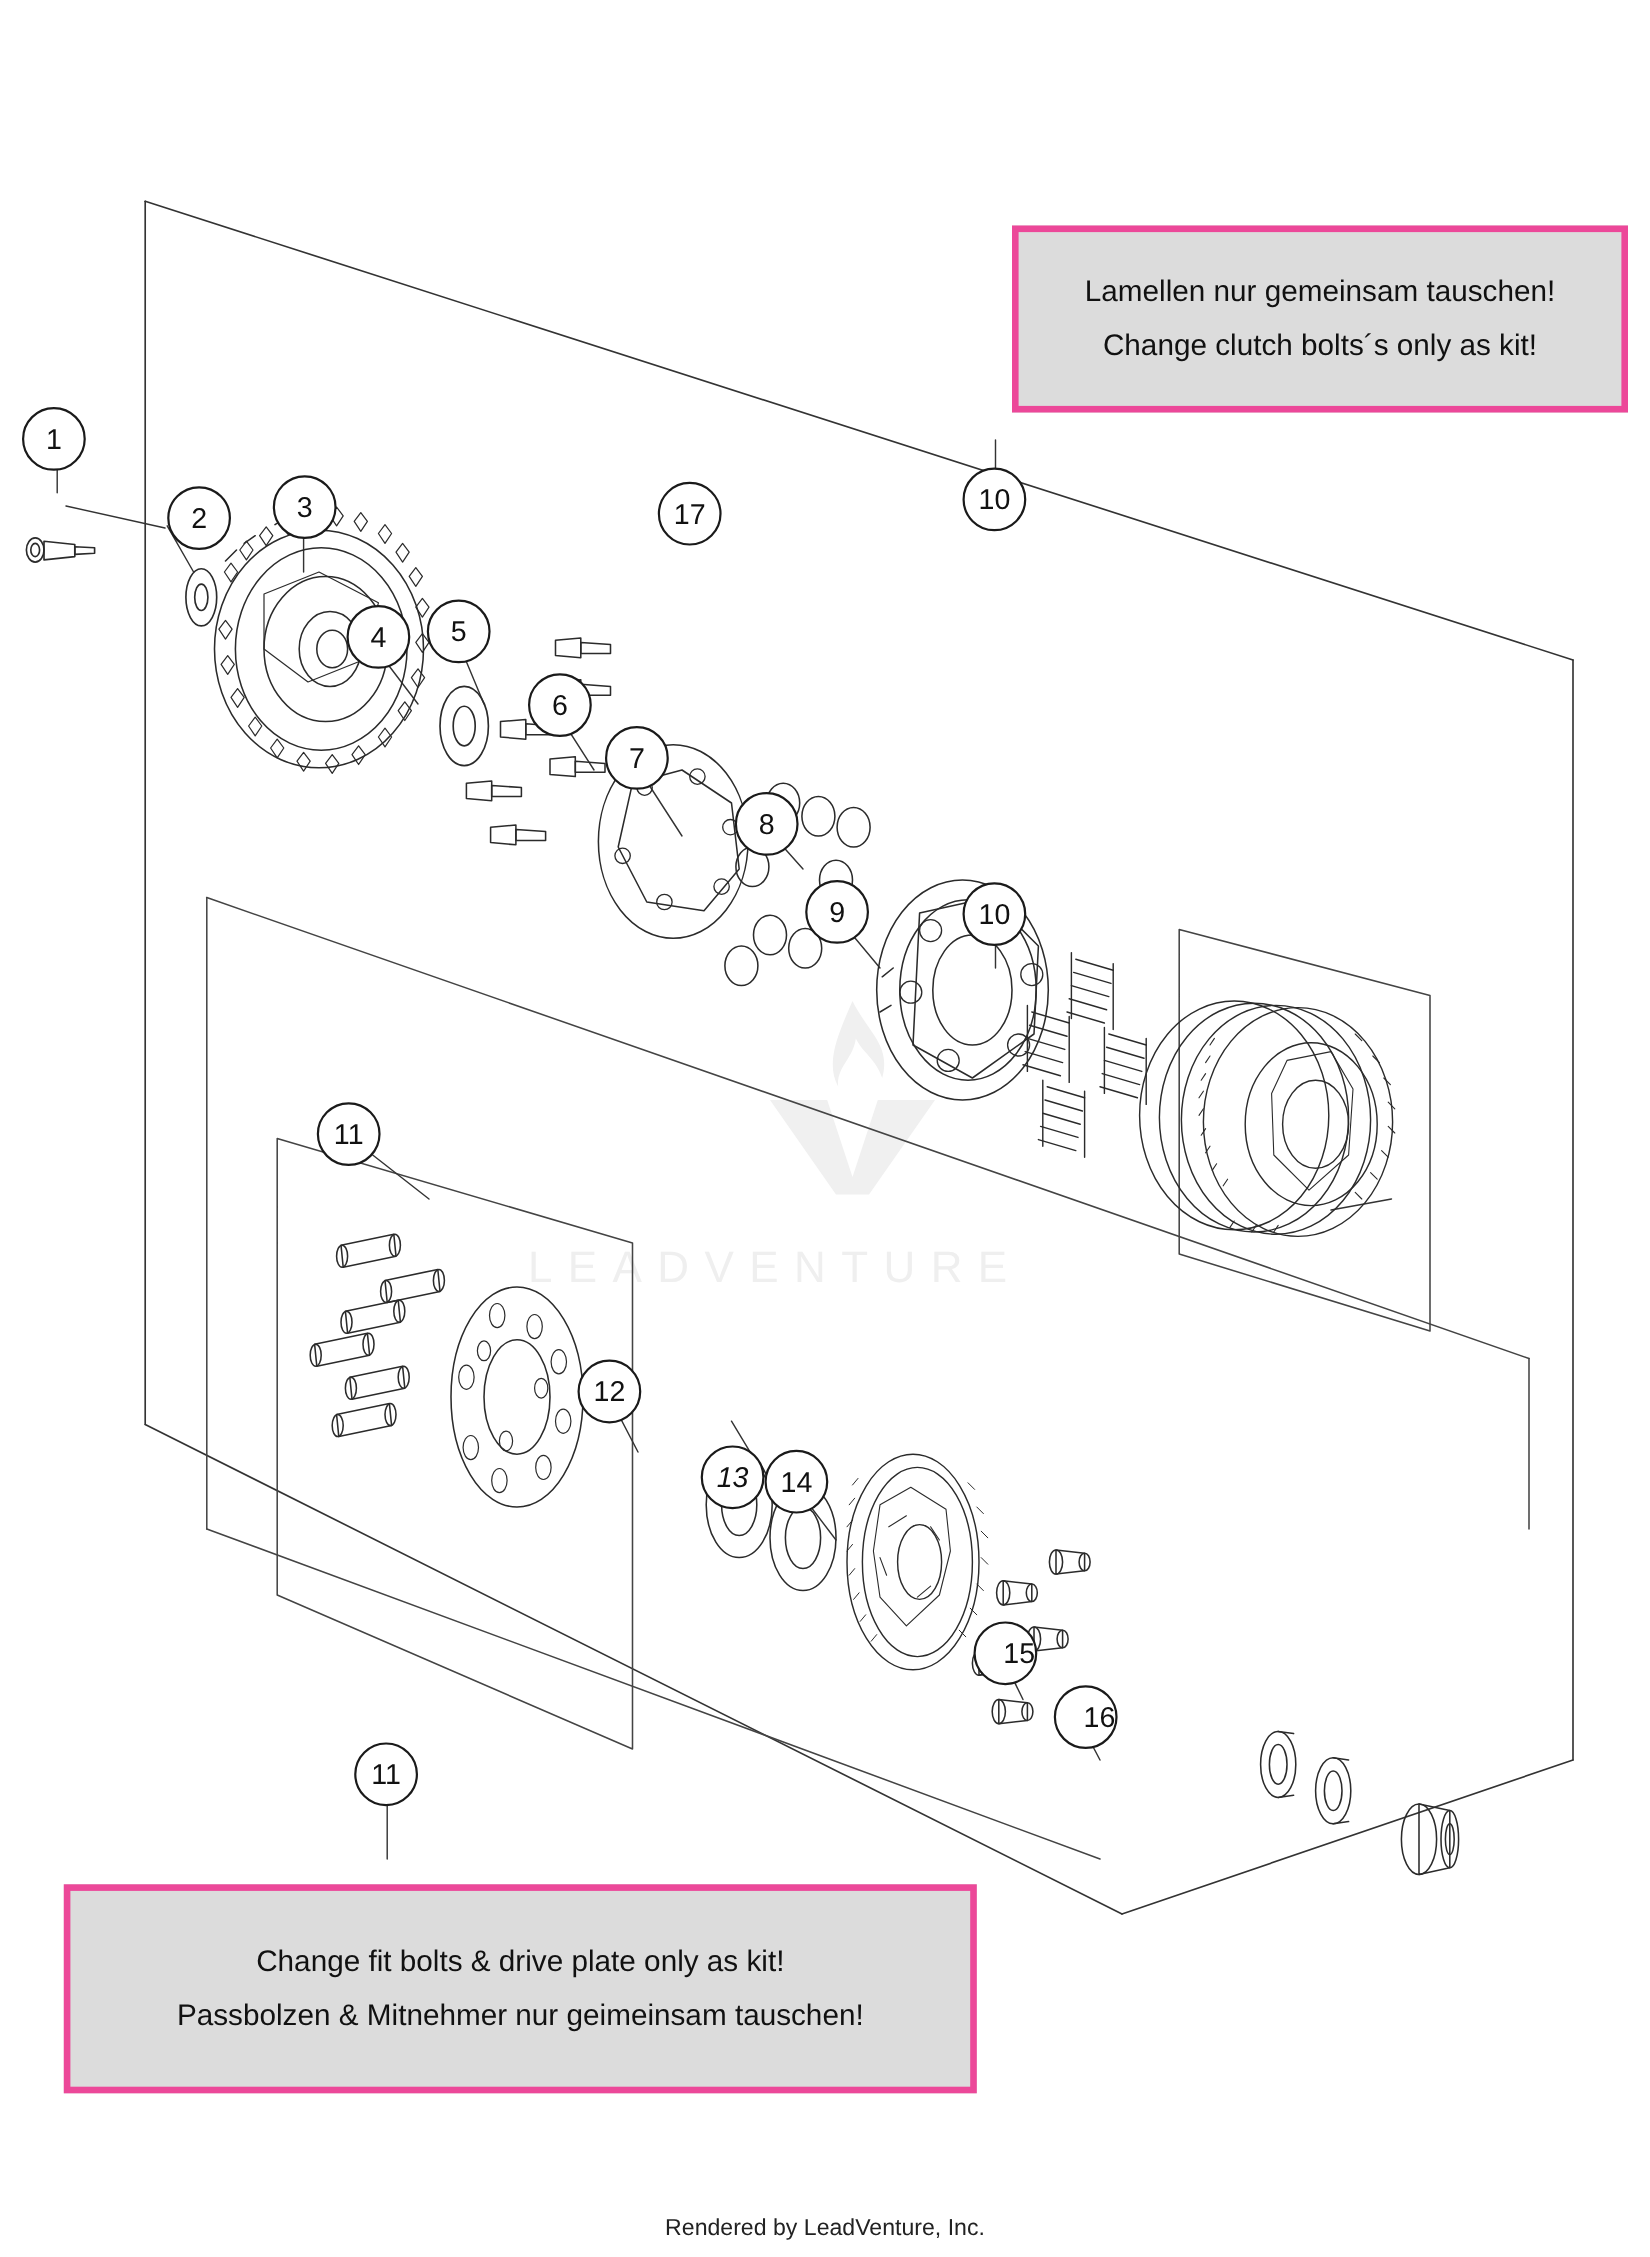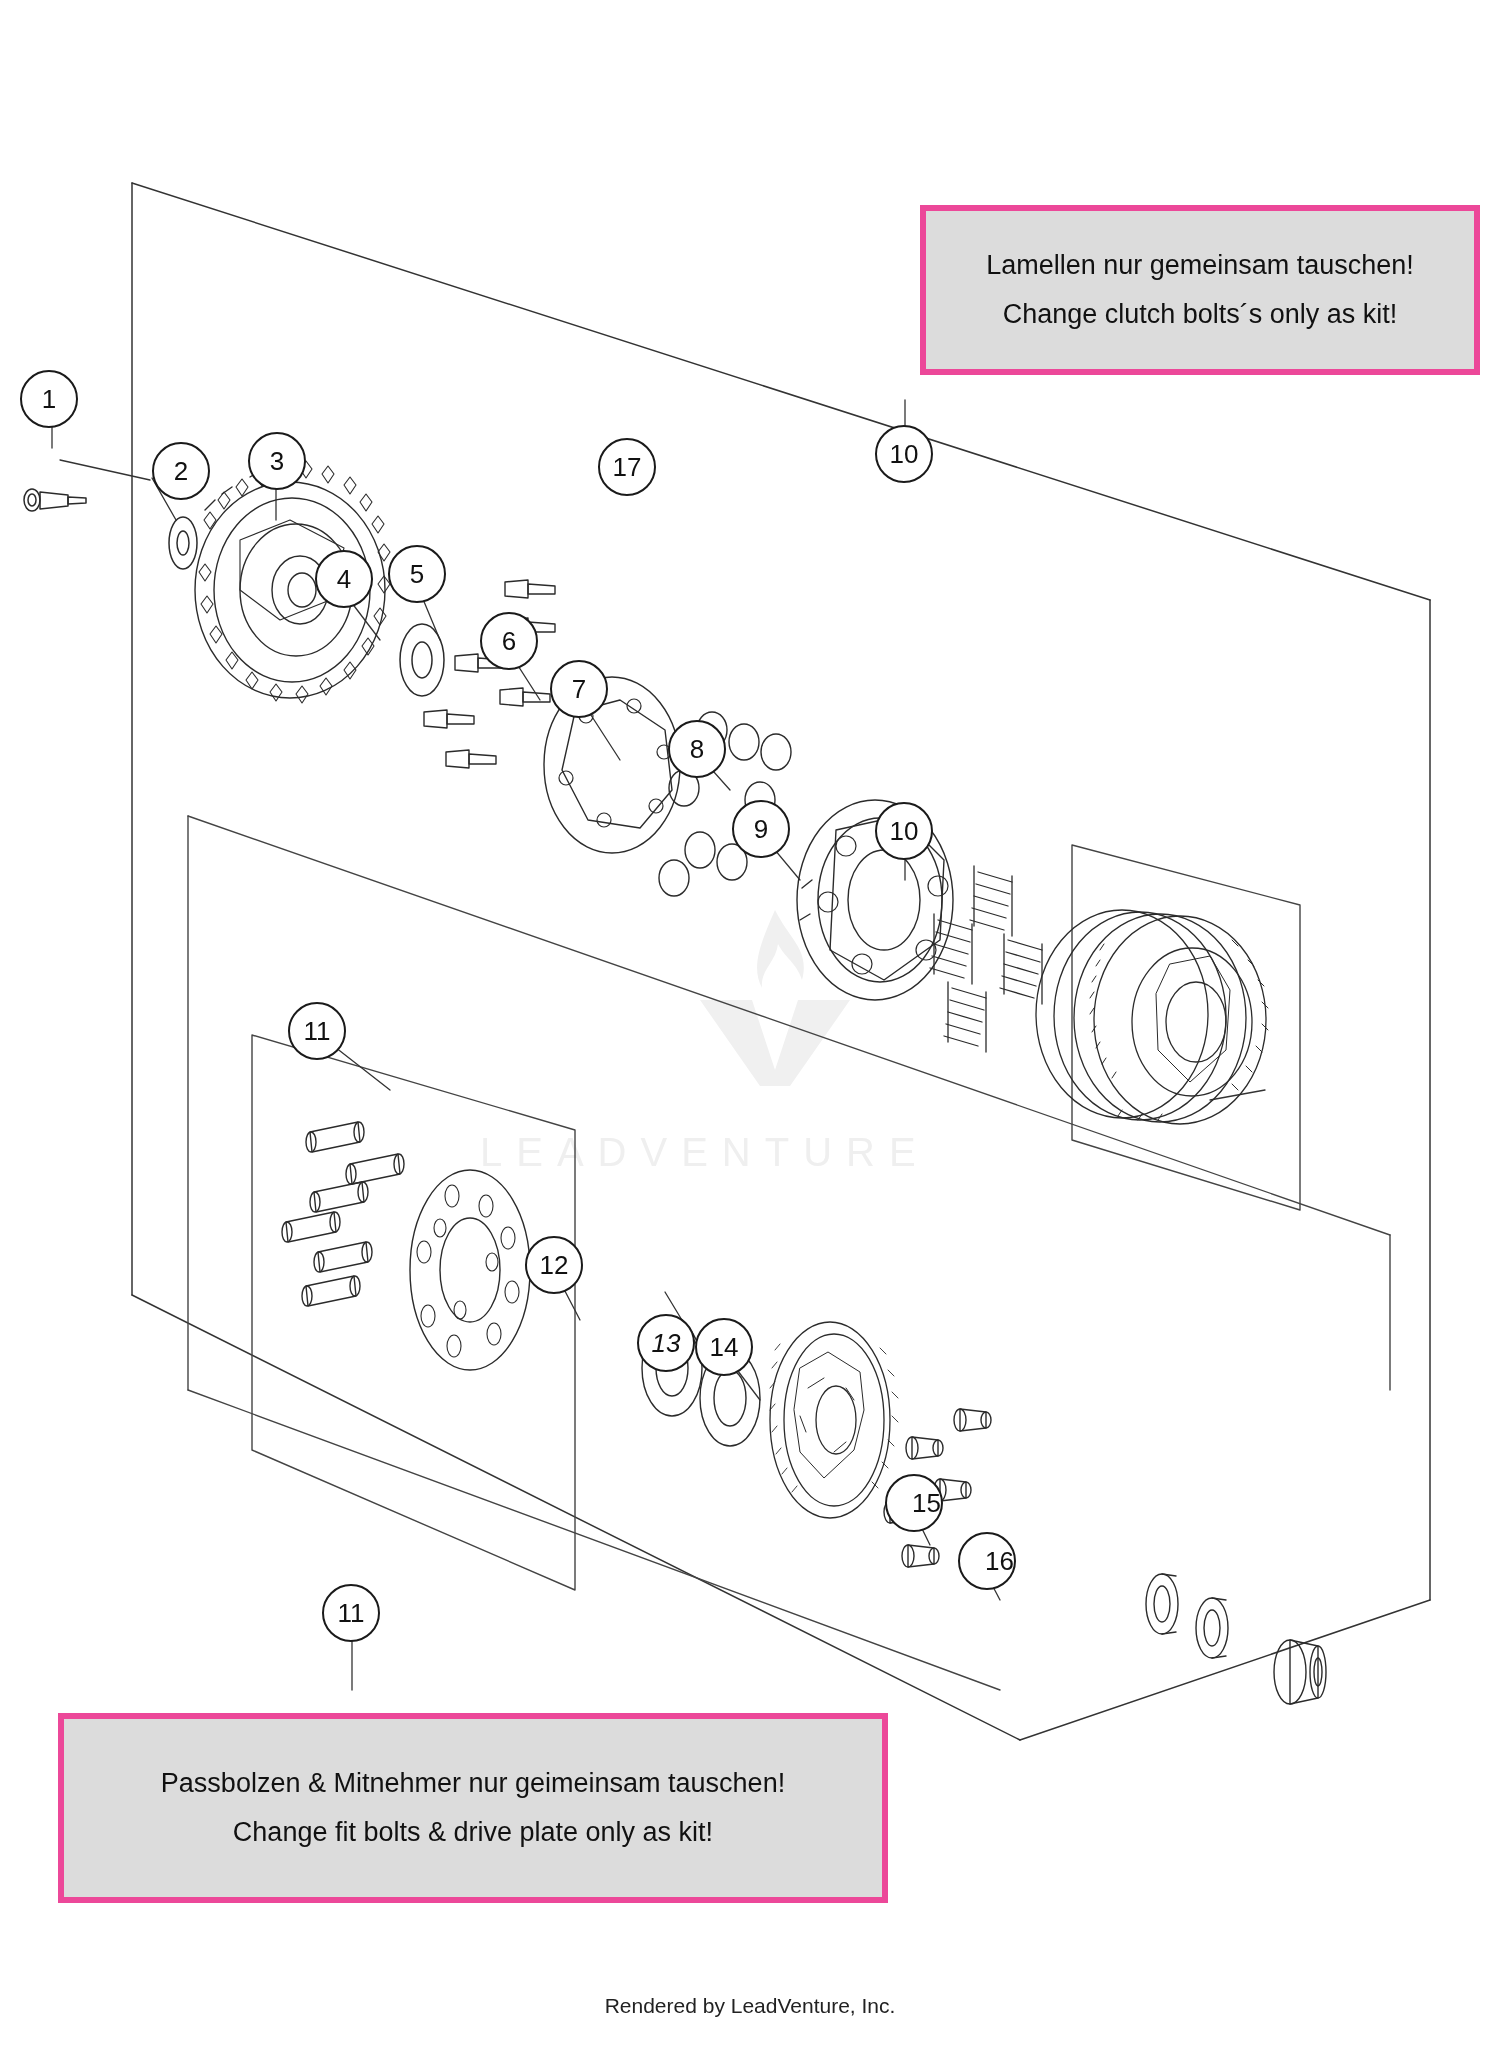--- a/index.html
+++ b/index.html
@@ -81,21 +81,21 @@
   }
   .note-line {
     font-size: 27px;
     color: #111;
     text-align: center;
     white-space: nowrap;
   }
   .footer {
     position: absolute;
     left: 0;
-    bottom: 34px;
+    bottom: 14px;
     width: 1500px;
     text-align: center;
     font-size: 21px;
     color: #222;
     font-family: "Liberation Sans", sans-serif;
   }
 </style>
 </head>
 <body>
 
@@ -433,22 +433,22 @@
 
     </g>
   </svg>
 
   <div class="note-box" style="left:920px; top:205px; width:560px; height:170px;">
     <div class="note-line">Lamellen nur gemeinsam tauschen!</div>
     <div class="note-line">Change clutch bolts´s only as kit!</div>
   </div>
 
   <div class="note-box" style="left:58px; top:1713px; width:830px; height:190px;">
+    <div class="note-line">Change fit bolts &amp; drive plate only as kit!</div>
     <div class="note-line">Passbolzen &amp; Mitnehmer nur geimeinsam tauschen!</div>
-    <div class="note-line">Change fit bolts &amp; drive plate only as kit!</div>
   </div>
 
   <div class="callout" style="left:20px;  top:370px;">
       <span>1</span>
     </div>
   <div class="callout" style="left:152px; top:442px;">
       <span>2</span>
     </div>
   <div class="callout" style="left:248px; top:432px;">
       <span>3</span>

